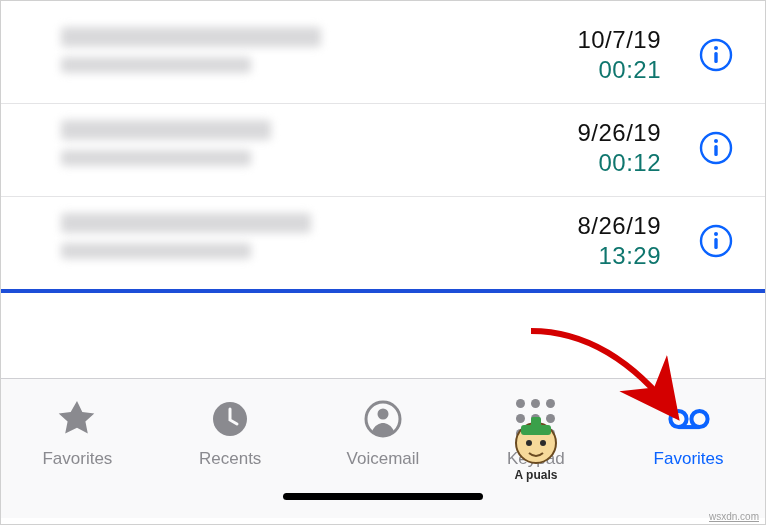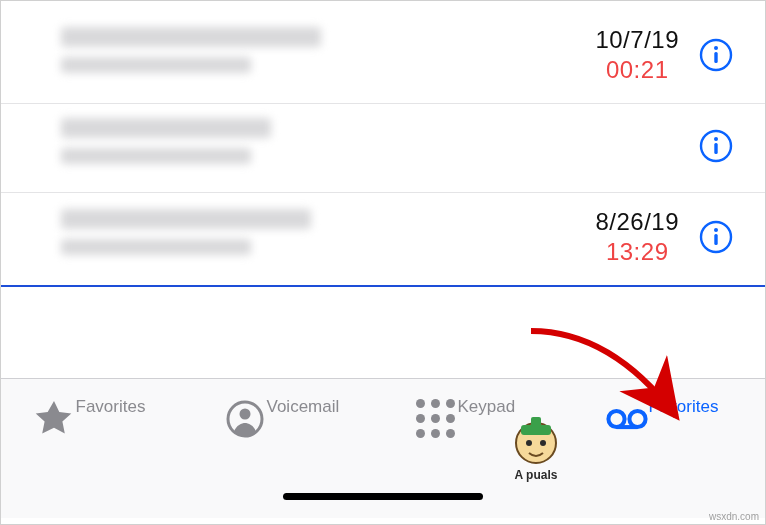--- a/index.html
+++ b/index.html
@@ -13,70 +13,71 @@
     }
     .list {
       padding-top: 10px;
     }
     .row {
       display: flex;
       align-items: center;
       padding: 14px 30px 18px 60px;
       border-bottom: 1px solid #e4e4e6;
     }
-    .row:last-child { border-bottom: 2px solid #1d4ed8; }
+    .row:last-child { border-bottom: 4px solid #1d4ed8; }
     .caller-block {
       flex: 1;
     }
     .blur1, .blur2 {
       background: #d9d9db;
       border-radius: 3px;
       filter: blur(4px);
       height: 20px;
       margin-bottom: 10px;
     }
     .blur1 { width: 240px; }
     .blur2 { width: 190px; height: 16px; }
     .row.r1 .blur1 { width: 260px; }
     .row.r2 .blur1 { width: 210px; }
     .row.r3 .blur1 { width: 250px; }
     .meta {
       display: flex;
       align-items: center;
-      gap: 18px;
+      gap: 36px;
     }
     .date-col {
       text-align: right;
       font-size: 24px;
       line-height: 1.25;
     }
     .vm-date { color: #111; letter-spacing: 0.5px; }
-    .vm-dur  { color: #ef4444; letter-spacing: 0.5px; text-align: center; }
+    .vm-dur  { color: #0f766e; letter-spacing: 0.5px; }
     .info-btn {
       width: 38px; height: 38px;
       display: flex; align-items: center; justify-content: center;
     }
     .info-btn svg { width: 34px; height: 34px; }
     .tabbar {
       position: absolute;
       bottom: 6px;
       left: 0; right: 0;
       height: 140px;
       border-top: 1px solid #cfcfd3;
       background: #f9f9fa;
       display: flex;
       justify-content: space-around;
       align-items: flex-start;
       padding-top: 18px;
     }
     .tab {
       width: 130px;
       display: flex;
-      align-items: flex-start;
-      gap: 0;
+      flex-direction: column;
+      align-items: center;
+      gap: 8px;
     }
     .tab-label {
       font-size: 17px;
       color: #8a8a8f;
     }
     .tab.active .tab-label { color: #0a63ff; }
     .tab-icon { width: 44px; height: 44px; display:flex; align-items:center; justify-content:center; }
     .tab-icon svg { width: 42px; height: 42px; }
     .keypad-icon {
       display: grid;
@@ -112,20 +113,21 @@
       width: 70px; height: 70px;
       pointer-events: none;
     }
     .watermark {
       position: absolute;
       right: 6px;
       bottom: 2px;
       font-size: 10px;
       color: #a0a0a0;
       font-family: Arial, sans-serif;
+      text-decoration: underline;
     }
   </style>
 </head>
 <body>
 
 <div class="list">
 
   <div class="row r1">
     <div class="caller-block">
       <div class="blur1"></div>
@@ -145,20 +147,24 @@
       </div>
     </div>
   </div>
 
   <div class="row r2">
     <div class="caller-block">
       <div class="blur1"></div>
         <div class="blur2"></div>
     </div>
     <div class="meta">
+      <div class="date-col">
+        <div class="vm-date">9/26/19</div>
+        <div class="vm-dur">00:12</div>
+      </div>
       <div class="info-btn">
         <svg viewBox="0 0 34 34">
             <circle cx="17" cy="17" r="15" fill="none" stroke="#0a63ff" stroke-width="2.4"></circle>
             <circle cx="17" cy="10" r="2" fill="#0a63ff"></circle>
             <rect x="15.3" y="14" width="3.4" height="11" rx="1.5" fill="#0a63ff"></rect>
           </svg>
       </div>
     </div>
   </div>
 
@@ -188,20 +194,29 @@
 
   <div class="tab">
     <div class="tab-icon">
       <svg viewBox="0 0 42 42">
           <path fill="#8a8a8f" d="M21 3l5.3 11 12 1.4-8.9 8.2 2.4 12L21 29.8 9.2 35.6l2.4-12-8.9-8.2 12-1.4z"></path>
         </svg>
     </div>
     <div class="tab-label">Favorites</div>
   </div>
 
+  <div class="tab">
+    <div class="tab-icon">
+      <svg viewBox="0 0 42 42">
+          <circle cx="21" cy="21" r="17" fill="#8a8a8f"></circle>
+          <path stroke="#f9f9fa" stroke-width="3" stroke-linecap="round" fill="none" d="M21 11v11l7 4"></path>
+        </svg>
+    </div>
+    <div class="tab-label">Recents</div>
+  </div>
 
   <div class="tab">
     <div class="tab-icon">
       <svg viewBox="0 0 42 42">
           <circle cx="21" cy="21" r="17" fill="none" stroke="#8a8a8f" stroke-width="3"></circle>
           <circle cx="21" cy="16" r="5.5" fill="#8a8a8f"></circle>
           <path fill="#8a8a8f" d="M10 34c2-7 8-9 11-9s9 2 11 9c-3 3-7 4-11 4s-8-1-11-4z"></path>
         </svg>
     </div>
     <div class="tab-label">Voicemail</div>

